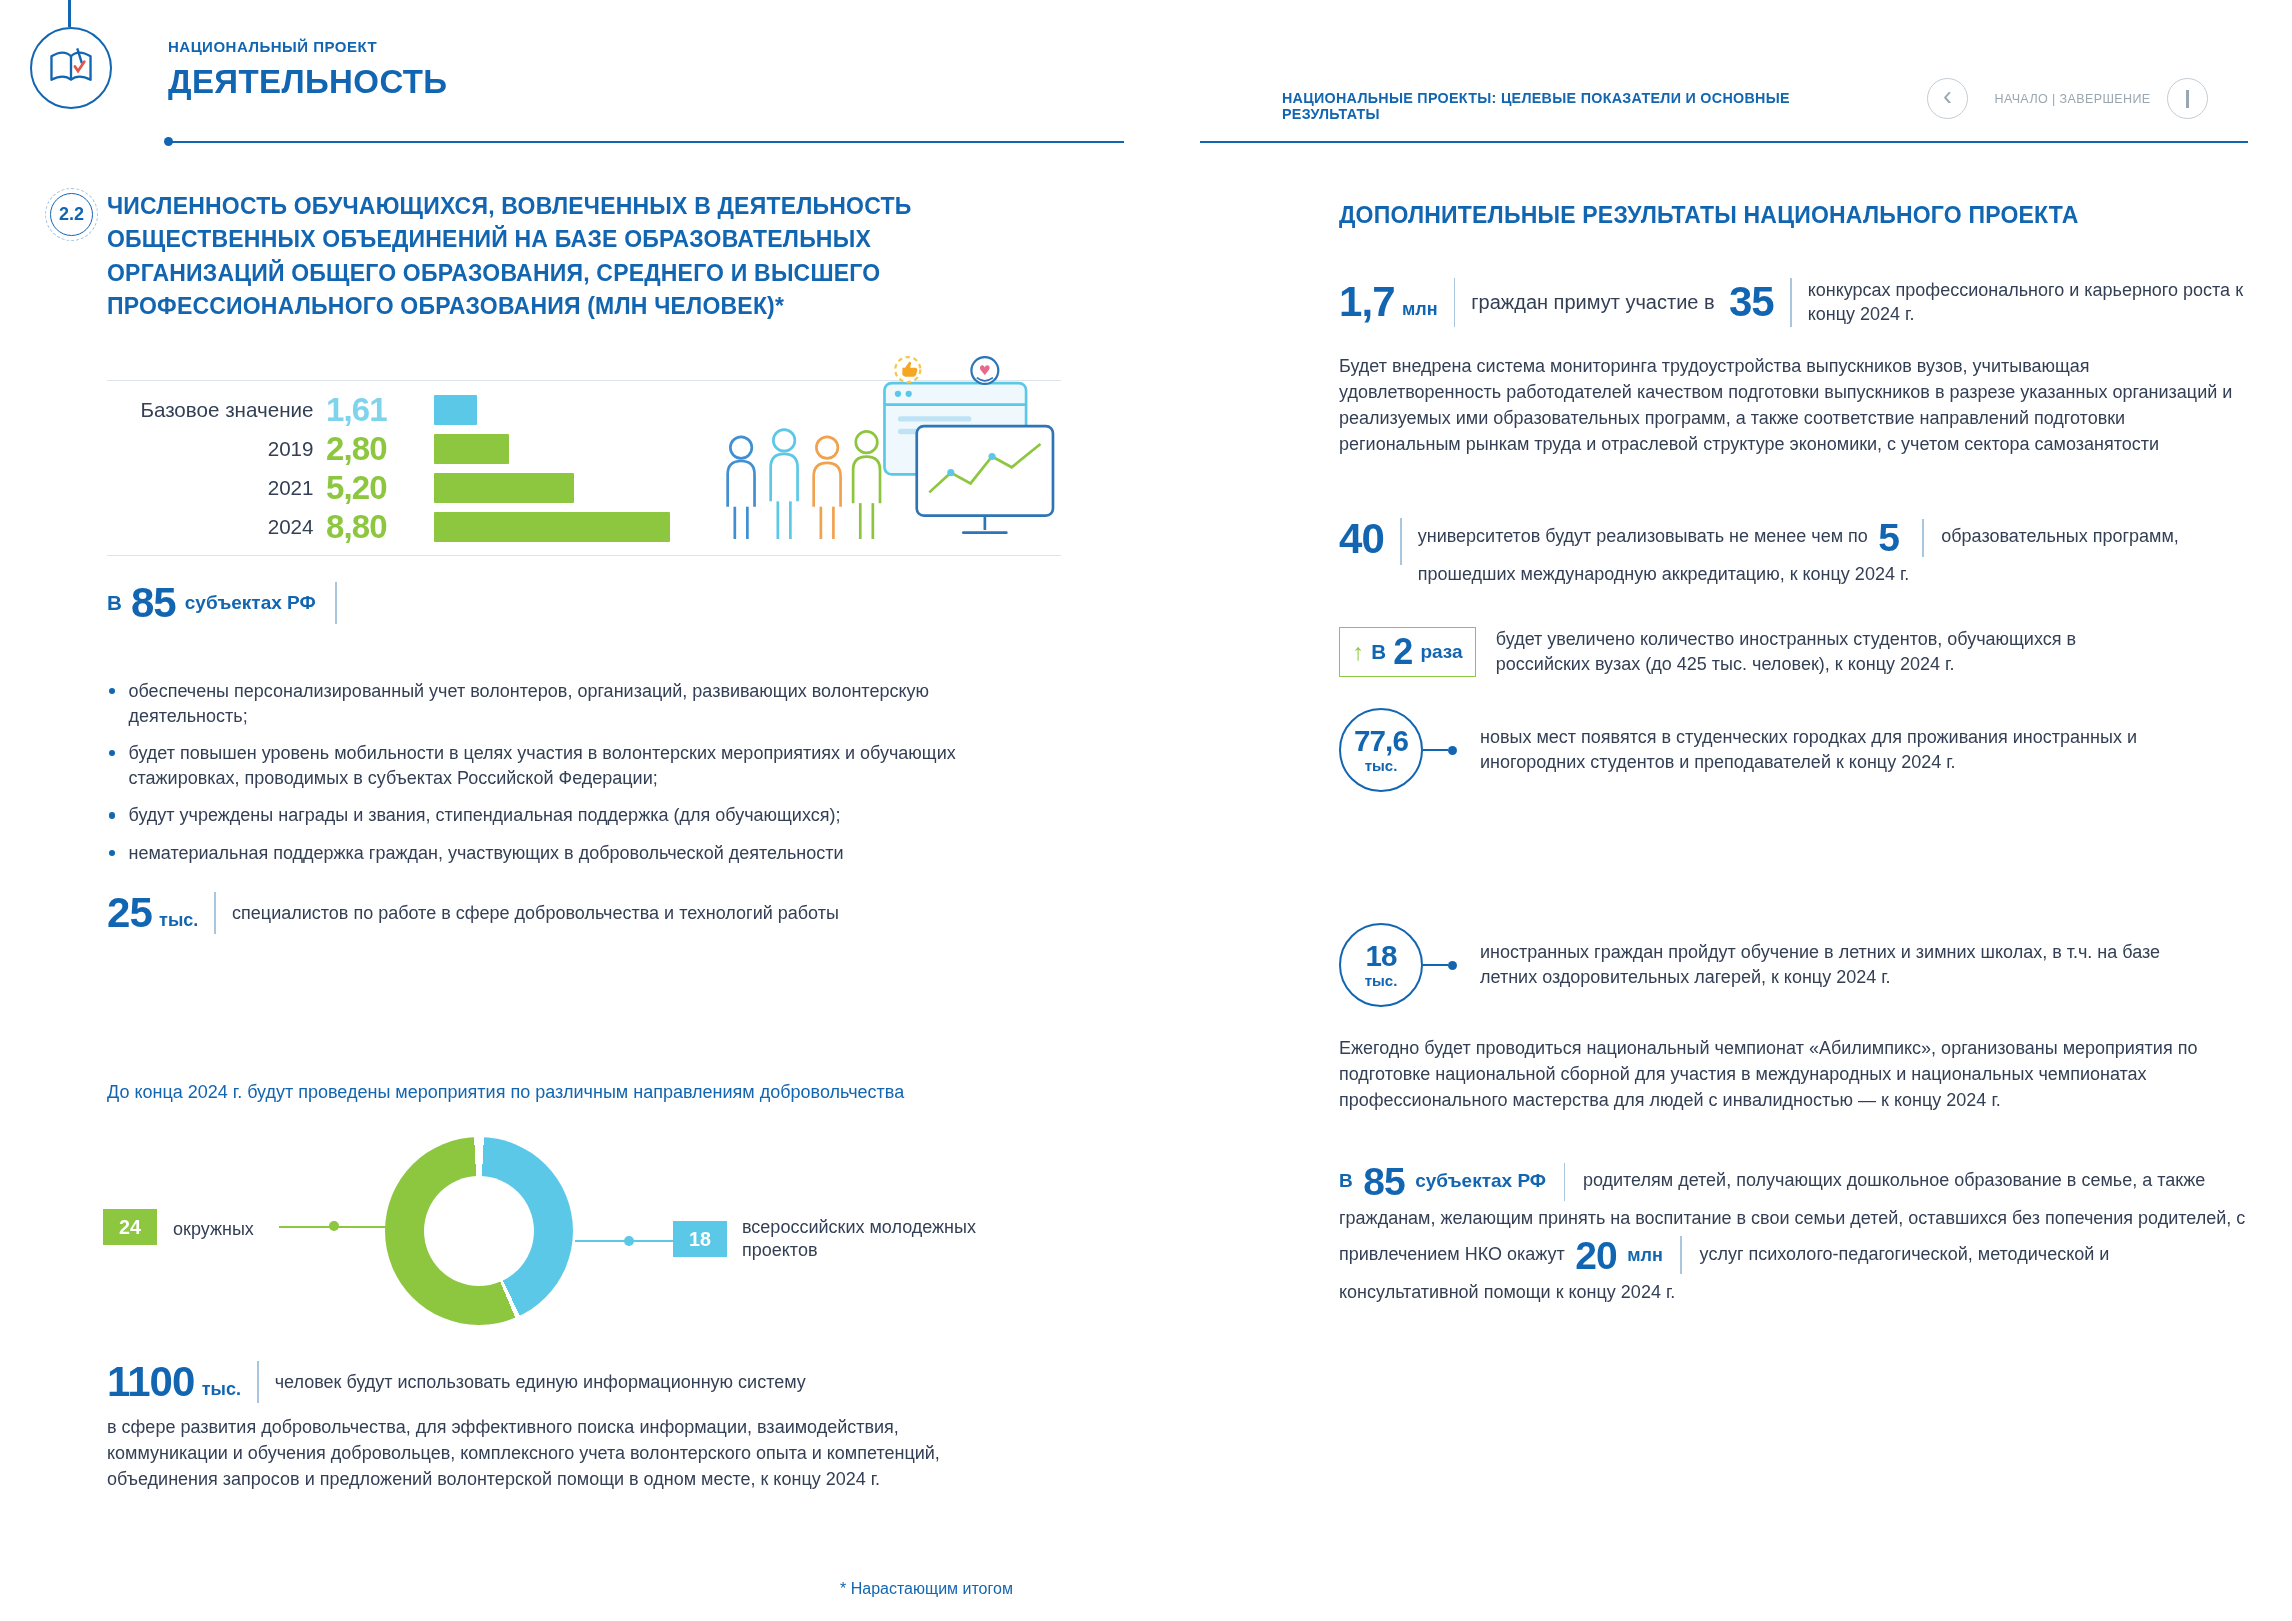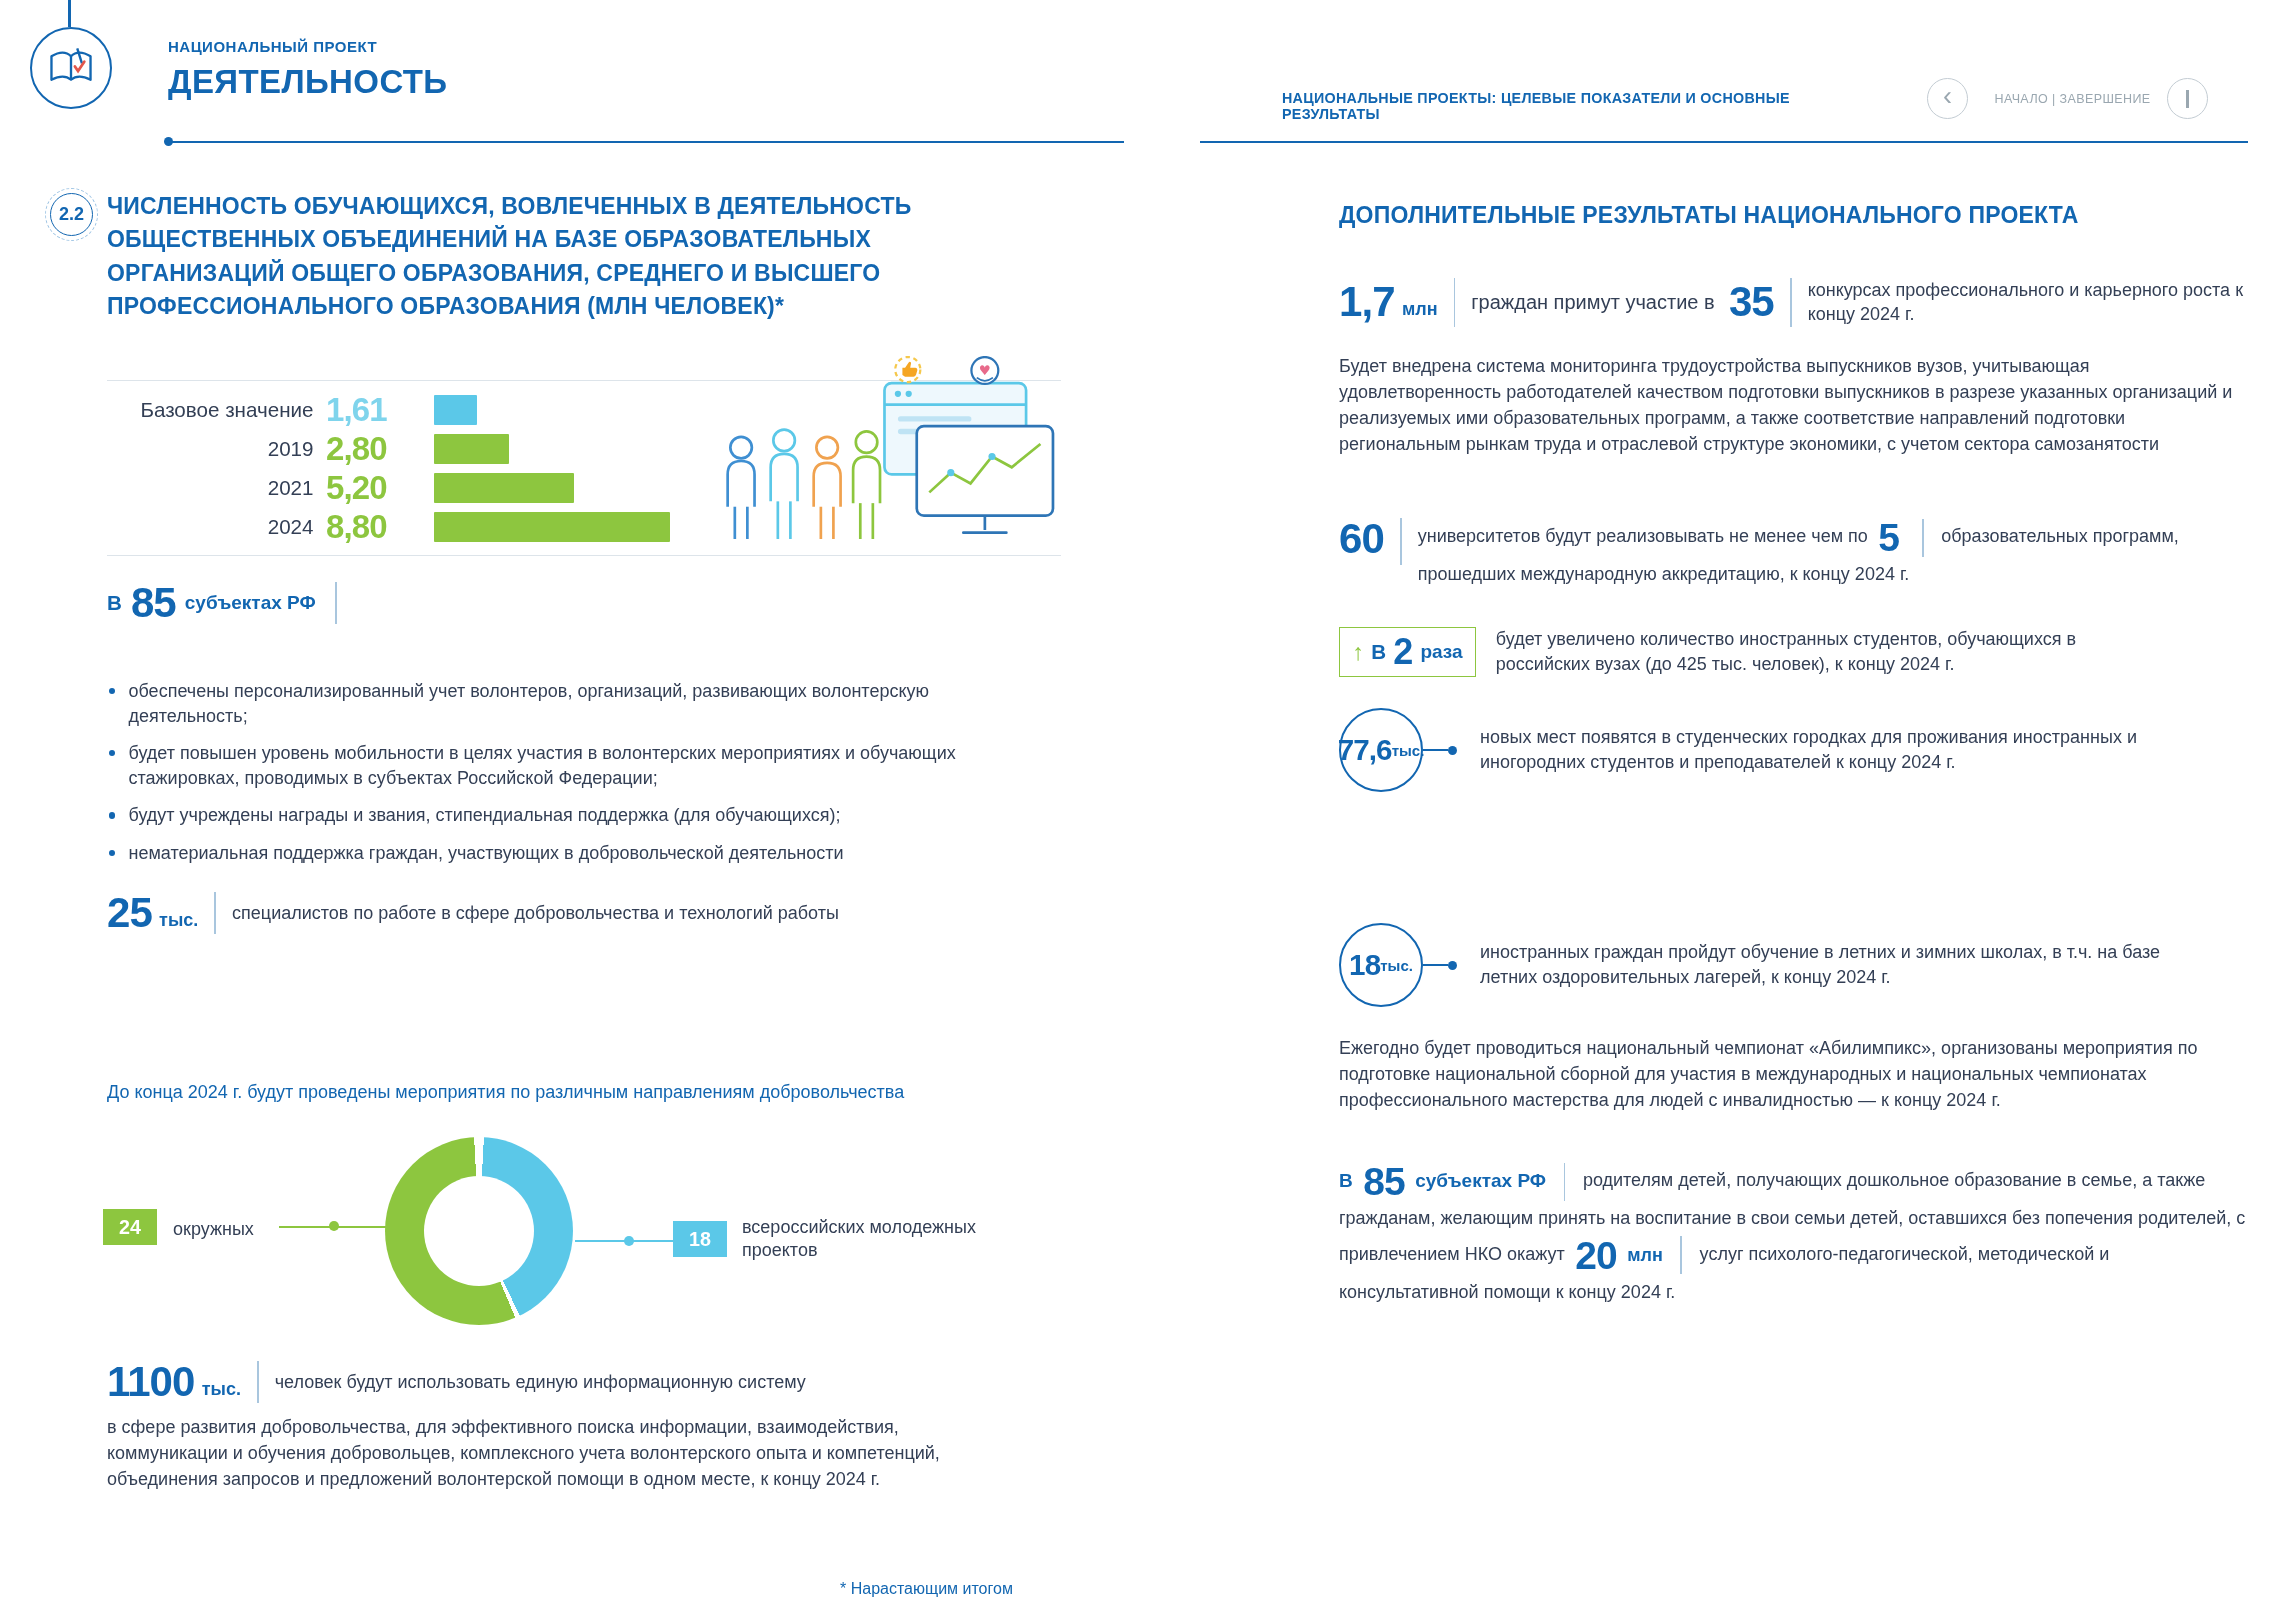--- a/index.html
+++ b/index.html
@@ -104,21 +104,21 @@
   .stat60 .wrap{font-size:18px;line-height:1.9;width:770px}
   .stat2x{top:439px;left:0;display:flex;align-items:center}
   .greenbox{border:1.8px solid var(--green);padding:3.6px 12.5px;display:flex;align-items:center;flex:none;margin-right:19.7px;height:50px}
   .greenbox .arrow{color:var(--green);font-size:23px;font-weight:bold;margin-right:7.2px}
   .greenbox .v{font-size:20.6px;font-weight:bold;color:var(--blue);margin-right:7.2px}
   .greenbox .n{font-size:36px;font-weight:bold;color:var(--blue);margin-right:7.2px;line-height:1}
   .greenbox .s{font-size:19px;font-weight:bold;color:var(--blue)}
   .stat2x .txt{font-size:18px;line-height:1.4;width:645px}
   .circ-row{left:0;display:flex;align-items:center;height:86px}
   .circle{width:84px;height:84px;border:2.7px solid var(--blue);border-radius:50%;flex:none;
-          display:flex;align-items:center;justify-content:center}
+          display:flex;flex-direction:column;align-items:center;justify-content:center}
   .circle .cv{font-size:29.6px;font-weight:bold;color:var(--blue);line-height:1;letter-spacing:-0.9px}
   .circle .cu{font-size:15px;font-weight:bold;color:var(--blue);margin-top:1.8px}
   .circle .cu:empty{display:none}
   .circ-line{width:25px;height:1.8px;background:var(--blue);flex:none}
   .circ-dot{width:9px;height:9px;border-radius:50%;background:var(--blue);flex:none}
   .circ-txt{font-size:18px;line-height:1.4;margin-left:23px;width:716px}
   .c1{top:519px}.c2{top:627px}.c3{top:734px}
   .para2{top:847px;left:0;width:906px}
   .stat85b{top:974px;left:0;width:910px;font-size:18px}
 </style>
@@ -290,21 +290,21 @@
       <span class="vdiv"></span>
       <span class="t1">граждан примут участие в</span>
       <span class="bignum">35</span>
       <span class="vdiv"></span>
       <span class="t2">конкурсах профессионального и карьерного роста к концу 2024 г.</span>
     </div>
 
     <p class="r-abs para1 body">Будет внедрена система мониторинга трудоустройства выпускников вузов, учитывающая удовлетворенность работодателей качеством подготовки выпускников в разрезе указанных организаций и реализуемых ими образовательных программ, а также соответствие направлений подготовки региональным рынкам труда и отраслевой структуре экономики, с учетом сектора самозанятости</p>
 
     <div class="r-abs stat60">
-      <span class="bignum">60</span>
+      <span class="bignum">40</span>
       <span class="vdiv" style="height:47px;align-self:auto"></span>
       <p class="wrap">
         <span>университетов будут реализовывать не менее чем по</span>
         <span class="inum">5</span>
         <span class="ivdiv"></span>
         <span>образовательных программ, прошедших международную аккредитацию, к концу 2024 г.</span>
       </p>
     </div>
 
     <div class="r-abs stat2x">

